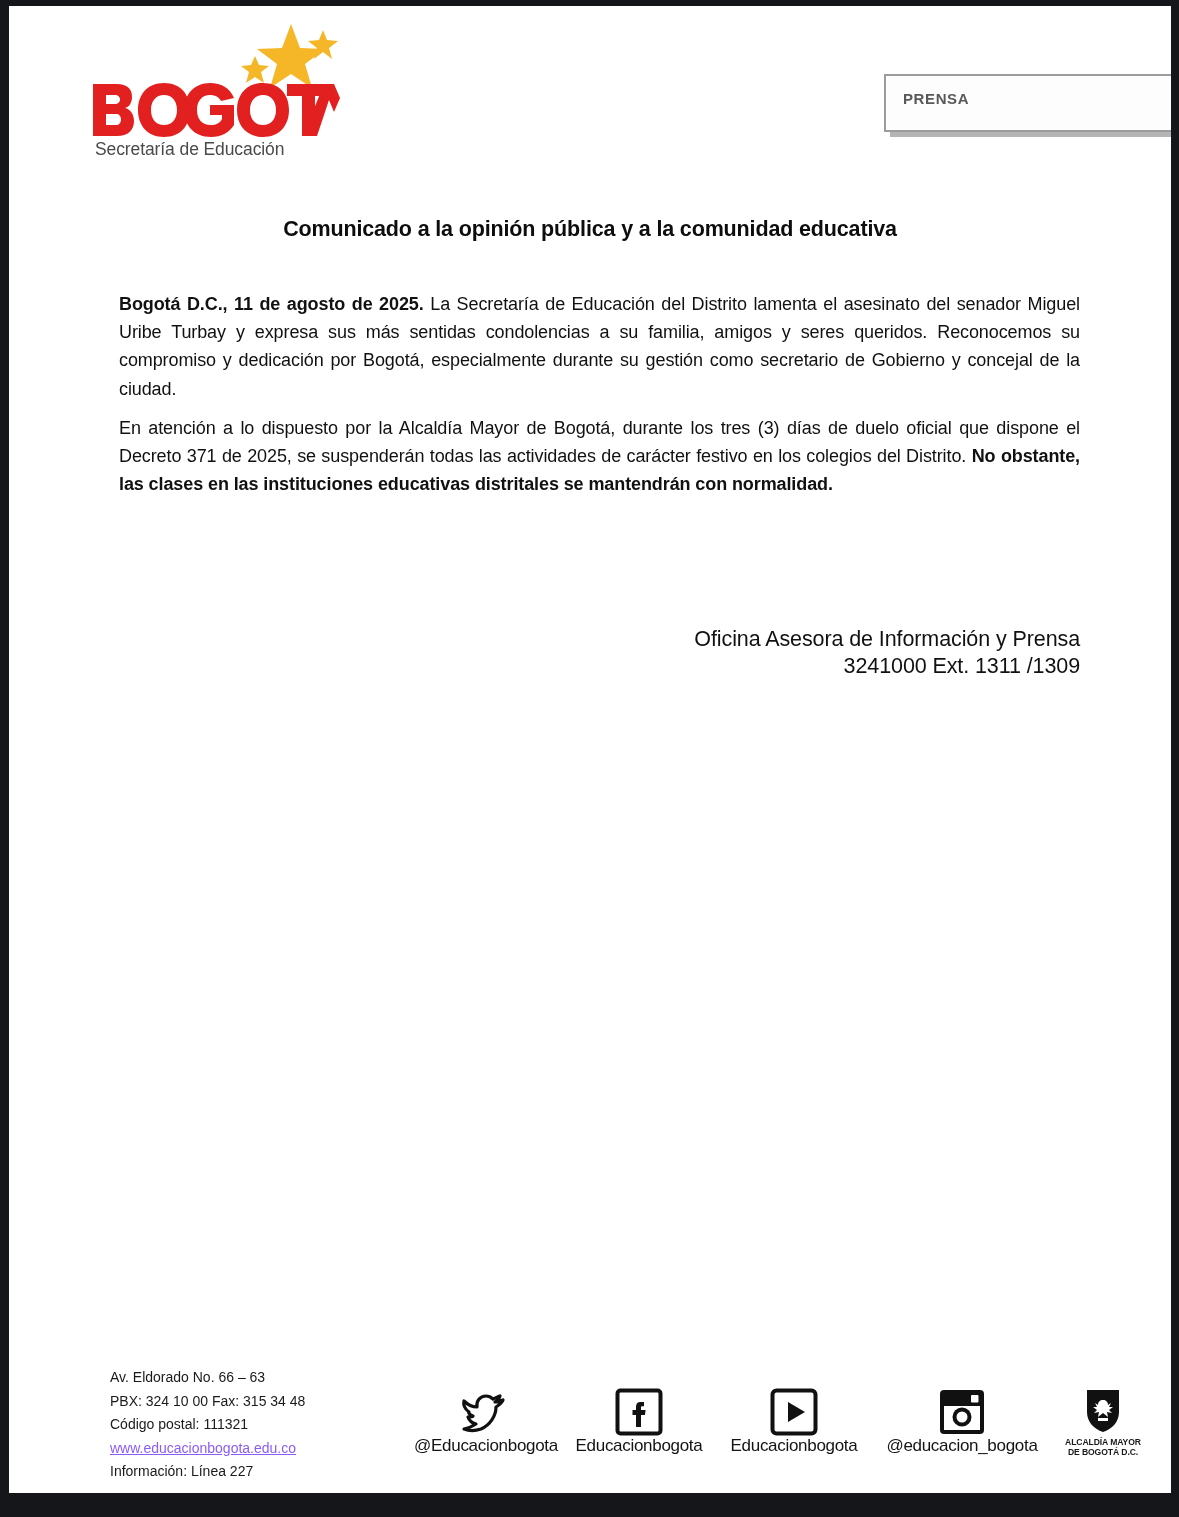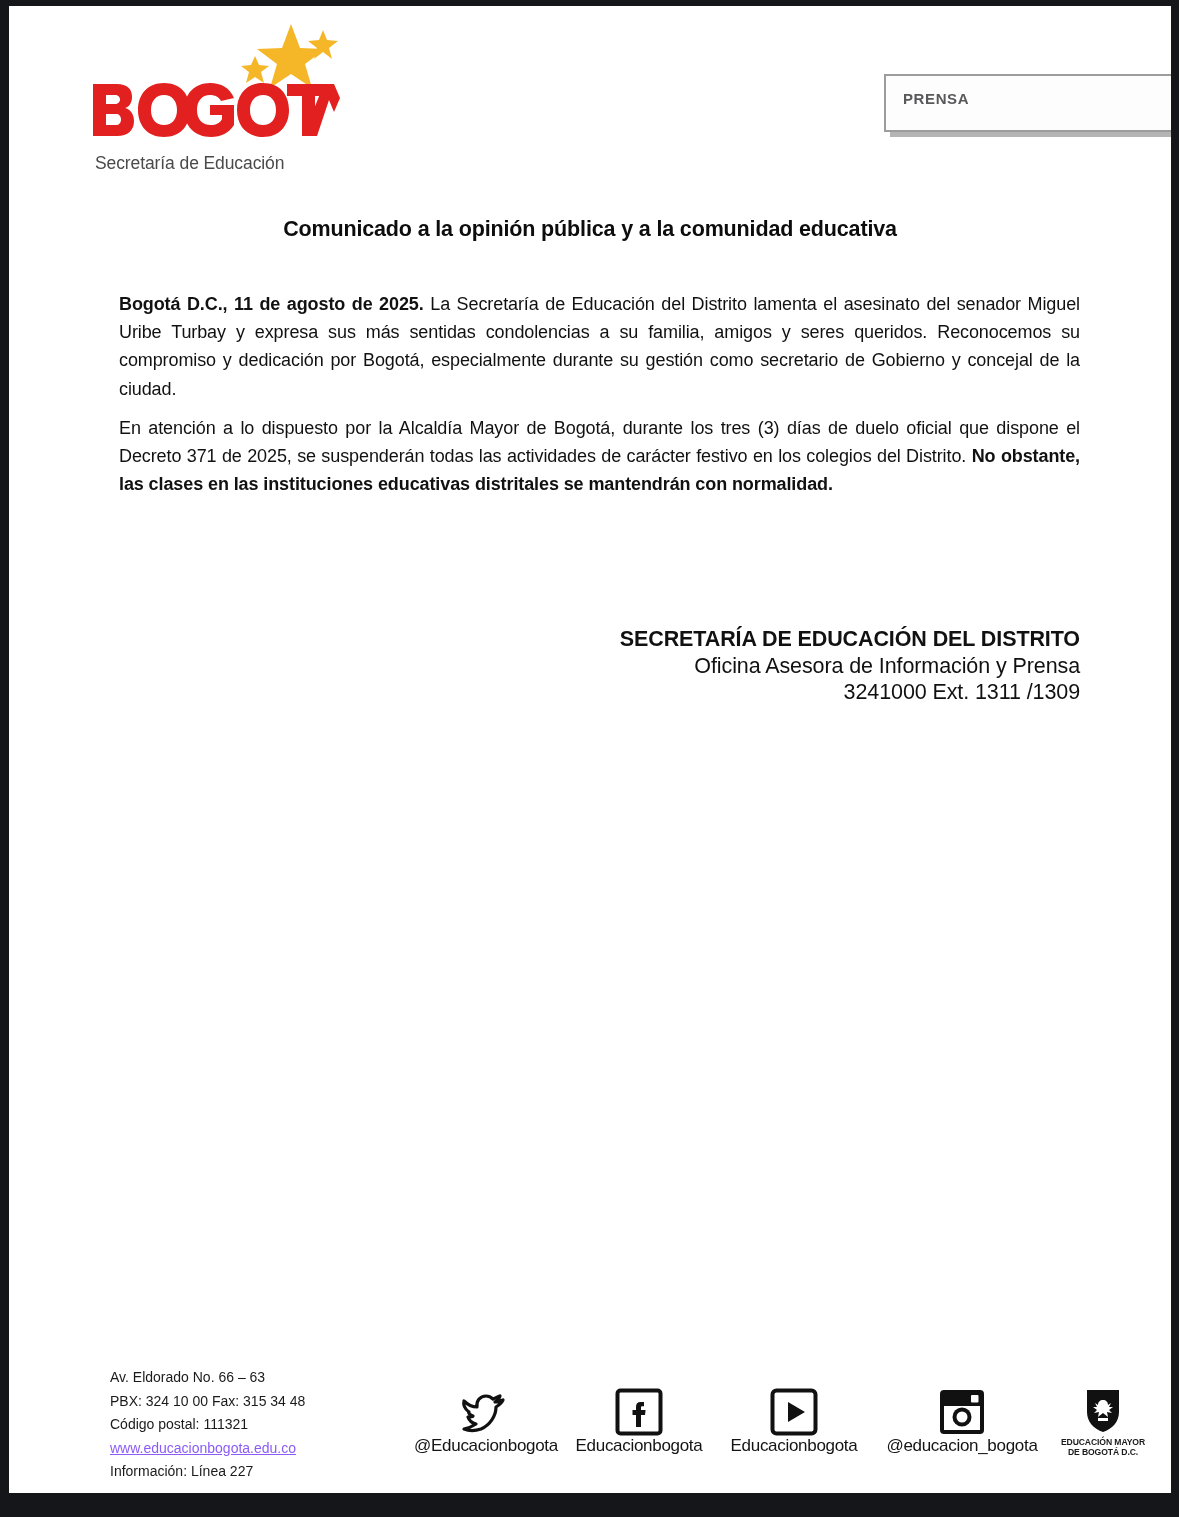--- a/index.html
+++ b/index.html
@@ -56,21 +56,20 @@
     height: 56px;
   }
   #logo-sub {
     position: absolute;
     left: 4px;
     top: 119px;
     font-size: 17.5px;
     color: #4a4a4a;
     letter-spacing: -0.1px;
     white-space: nowrap;
-    margin-top: 14px;
   }
 
   
   #prensa-box {
     position: absolute;
     left: 875px;
     top: 68px;
     width: 310px;
     height: 58px;
     background: #fdfdfd;
@@ -241,21 +240,20 @@
   </div>
 
   <div id="doc-title">Comunicado a la opinión pública y a la comunidad educativa</div>
 
   <div class="para" id="para-1"><b>Bogotá D.C., 11 de agosto de 2025.</b><span> La Secretaría de Educación del Distrito lamenta el asesinato del senador Miguel Uribe Turbay y expresa sus más sentidas condolencias a su familia, amigos y seres queridos. Reconocemos su compromiso y dedicación por Bogotá, especialmente durante su gestión como secretario de Gobierno y concejal de la ciudad.</span></div>
 
   <div class="para" id="para-2"><span>En atención a lo dispuesto por la Alcaldía Mayor de Bogotá, durante los tres (3) días de duelo oficial que dispone el Decreto 371 de 2025, se suspenderán todas las actividades de carácter festivo en los colegios del Distrito. </span><b>No obstante, las clases en las instituciones educativas distritales se mantendrán con normalidad.</b></div>
 
 
   <div id="signature">
-    <div id="sig-org">SECRETARÍA DE EDUCACIÓN DEL DISTRITO</div>
     <div>Oficina Asesora de Información y Prensa</div>
     <div>3241000 Ext. 1311 /1309</div>
   </div>
 
   <div id="footer">
 
     <div id="contact">
       <div>Av. Eldorado No. 66 – 63</div>
       <div>PBX: 324 10 00 Fax: 315 34 48</div>
       <div>Código postal: 111321</div>
@@ -309,19 +307,19 @@
 
     <div id="alcaldia">
       <div id="alcaldia-shield">
         <svg width="38" height="46" viewBox="0 0 38 46">
           <path d="M3,2 L35,2 L35,24 C35,34 28,41 19,44 C10,41 3,34 3,24 Z" fill="#111111"></path>
           <path d="M19,12 C16,12 14,14 14,17 L11,15 L13,19 L9,19 L13,22 L10,25 L15,24 L14,29 L19,25 L24,29 L23,24 L28,25 L25,22 L29,19 L25,19 L27,15 L24,17 C24,14 22,12 19,12 Z" fill="#ffffff"></path>
           <rect x="14" y="30" width="10" height="3" fill="#ffffff"></rect>
         </svg>
       </div>
       <div id="alcaldia-text">
-        <div>EDUCACIÓN MAYOR</div>
+        <div>ALCALDÍA MAYOR</div>
         <div>DE BOGOTÁ D.C.</div>
       </div>
     </div>
 
   </div>
 </div>
 
 </body></html>

